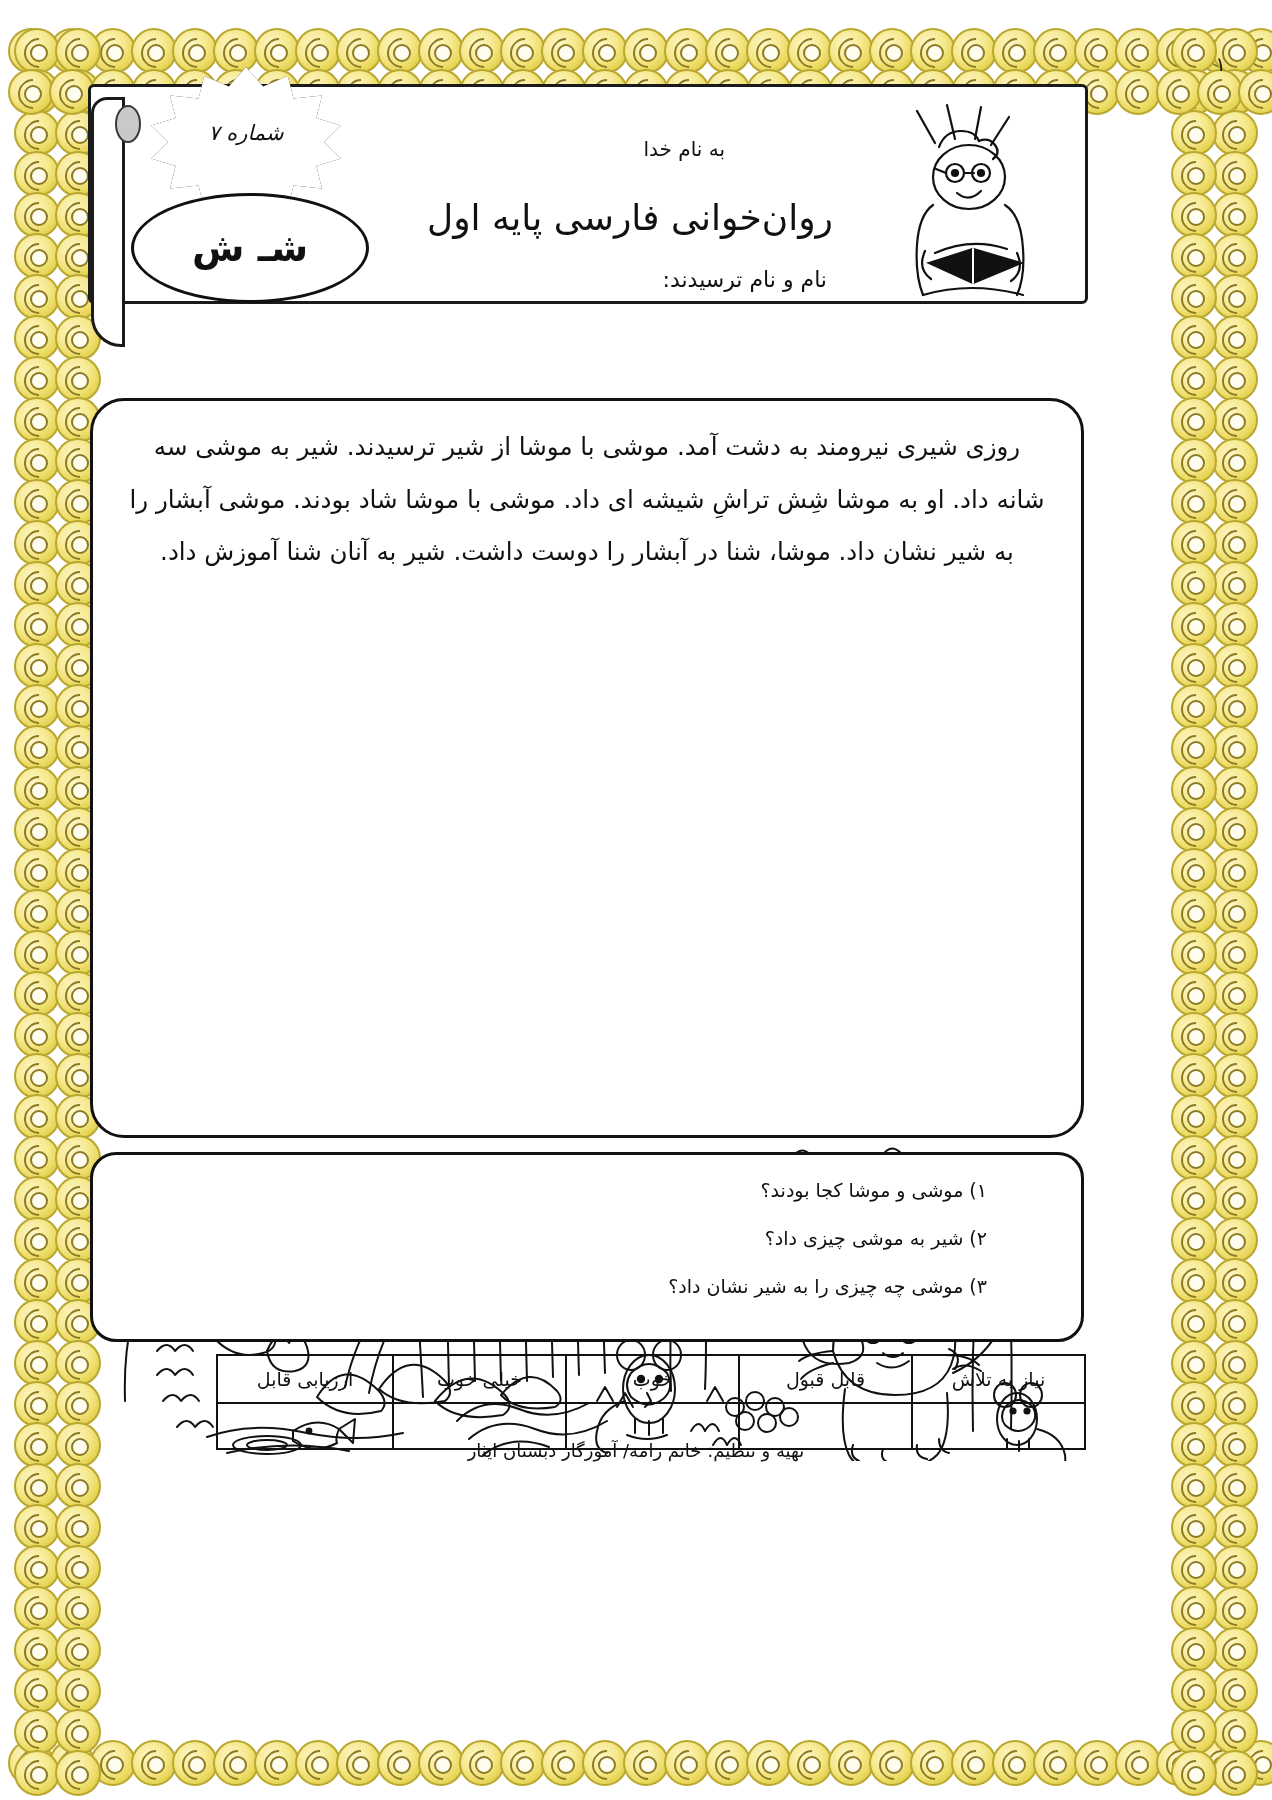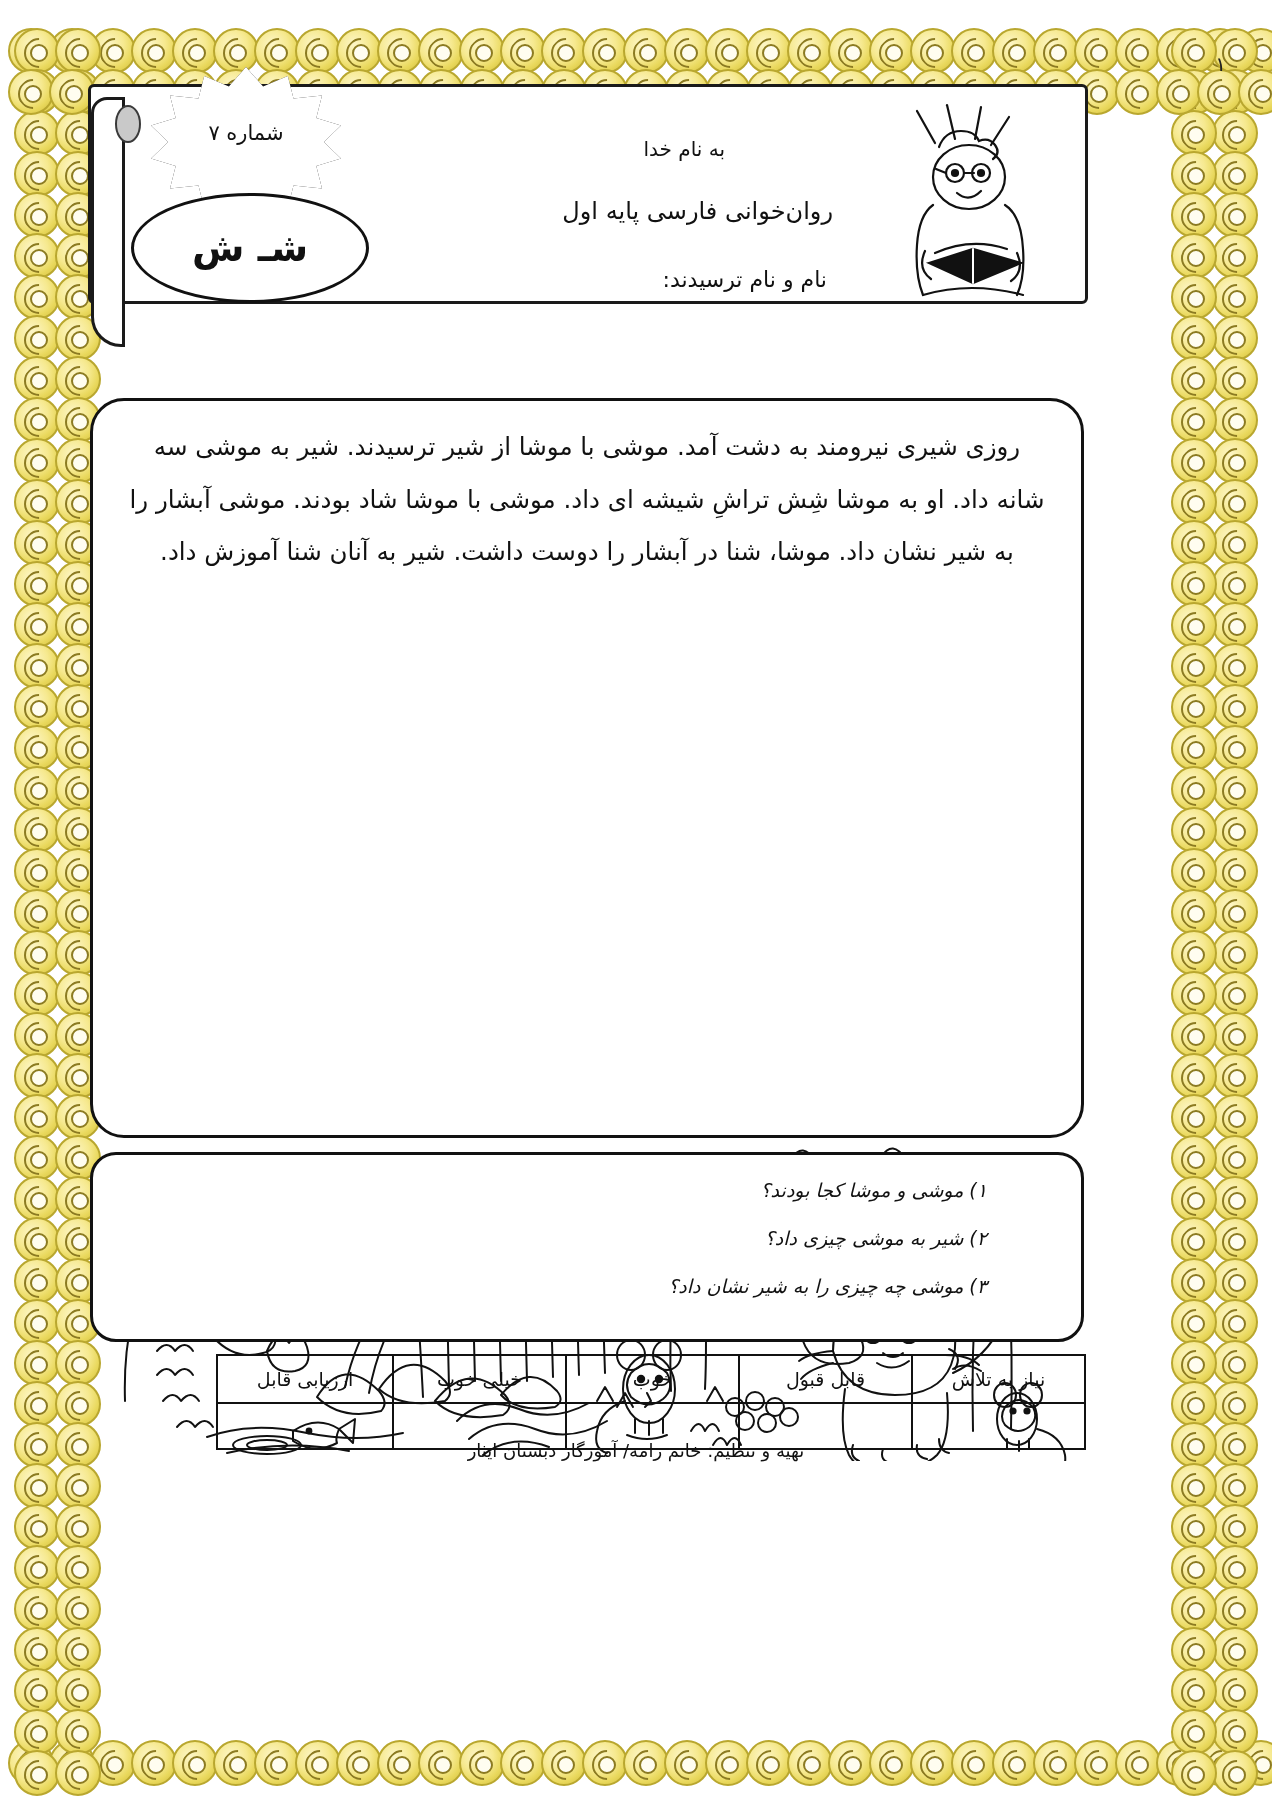--- a/index.html
+++ b/index.html
@@ -60,33 +60,33 @@
   .star-outline{
     position:absolute;left:60px;top:-20px;width:190px;height:150px;
     background:#111;
     clip-path:polygon(50% 0%,59% 13%,72% 6%,75% 21%,90% 19%,87% 34%,100% 39%,91% 50%,
       100% 61%,87% 66%,90% 81%,75% 79%,72% 94%,59% 87%,50% 100%,41% 87%,28% 94%,25% 79%,
       10% 81%,13% 66%,0% 61%,9% 50%,0% 39%,13% 34%,10% 19%,25% 21%,28% 6%,41% 13%);
   }
   .star-label{
     position:absolute;left:60px;top:-20px;width:190px;height:150px;
     display:flex;align-items:center;justify-content:center;
-    font-size:21px;color:#111;padding-bottom:18px;box-sizing:border-box;
+    font-size:21px;color:#111;padding-bottom:18px;box-sizing:border-box;font-style:italic;
   }
 
   .oval{
     position:absolute;left:40px;top:106px;width:238px;height:110px;
     border:3px solid #111;border-radius:50%;background:#fff;
     display:flex;align-items:center;justify-content:center;
     font-size:38px;font-weight:bold;color:#111;letter-spacing:4px;
     box-sizing:border-box;
   }
 
   .hdr-bismillah{position:absolute;right:360px;top:50px;font-size:20px;color:#111;}
-  .hdr-title{position:absolute;right:252px;top:110px;font-size:24px;color:#111;}
+  .hdr-title{position:absolute;right:252px;top:110px;font-size:36px;color:#111;}
   .hdr-name{position:absolute;right:258px;top:180px;font-size:22px;color:#111;}
 
   .kid{position:absolute;right:18px;top:16px;width:190px;height:200px;}
 
   
   .banner{
     position:absolute;left:24px;top:262px;width:994px;height:56px;
     background:linear-gradient(180deg,#fbeed7 0%,#f8e6c6 55%,#f2dfbd 100%);
     border:2px solid #3a3a3a;border-radius:10px;
     display:flex;align-items:center;justify-content:center;
@@ -108,21 +108,21 @@
 
   
   .q-card{
     position:absolute;left:24px;top:1090px;width:994px;height:190px;
     border:3px solid #111;border-radius:26px;background:#fff;box-sizing:border-box;
     padding:24px 34px;
   }
   .q-grid{display:flex;flex-direction:row;gap:0;}
   .q-col{width:50%;display:flex;flex-direction:column;gap:26px;}
   .q-item{font-size:19px;color:#111;}
-  .q-col.right{padding-right:60px;box-sizing:border-box;font-style:italic;}
+  .q-col.right{padding-right:60px;box-sizing:border-box;}
   .q-col.left{padding-right:10px;box-sizing:border-box;}
 
   
   .eval-wrap{position:absolute;left:150px;top:1292px;width:870px;}
   table.eval{border-collapse:collapse;width:100%;table-layout:fixed;}
   table.eval td{
     border:2px solid #111;height:38px;text-align:center;
     font-size:19px;color:#111;padding:4px 2px;
   }
   table.eval td.label{width:170px;font-size:19px;}

